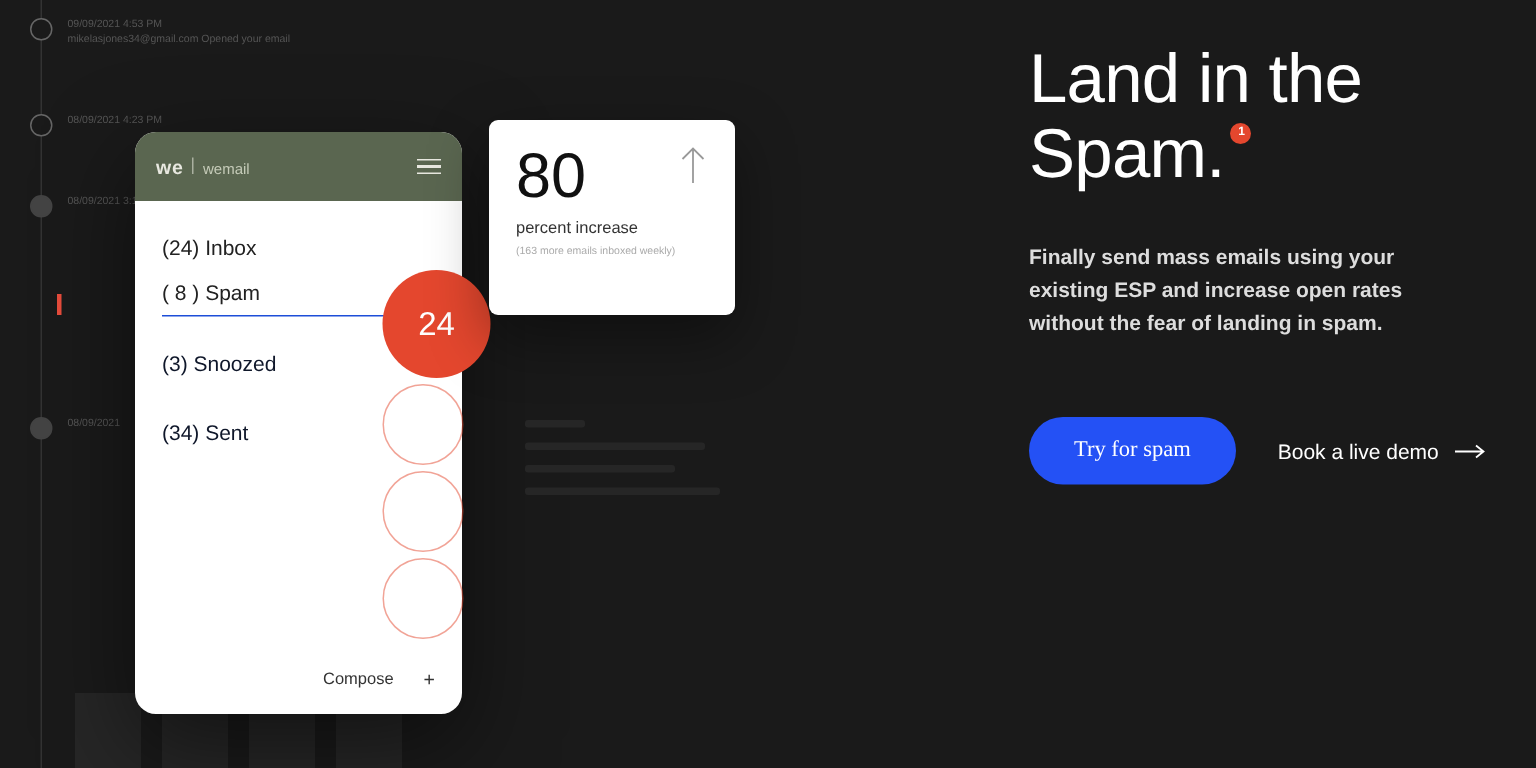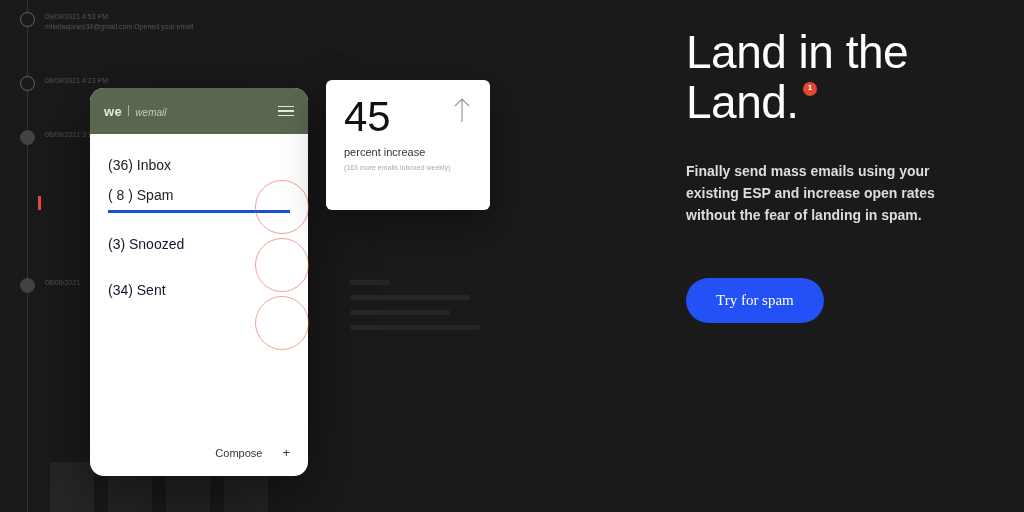--- a/index.html
+++ b/index.html
@@ -40,28 +40,28 @@
   display: flex; flex-direction: column;
 }
 .phone-header {
   background: #5a6650; height: 46px;
   display: flex; align-items: center; justify-content: space-between;
   padding: 0 14px;
 }
 .brand { display: flex; align-items: baseline; gap: 6px; color: #e8e8e0; }
 .brand-logo { font-size: 13px; font-weight: 700; letter-spacing: .5px; }
 .brand-sep { width: 1px; height: 11px; background: #aab0a0; }
-.brand-name { font-size: 10px; color: #c5cbb8; font-style: italic; }
+.brand-name { font-size: 10px; color: #c5cbb8; }
 .hamburger { display: flex; flex-direction: column; gap: 3px; cursor: pointer; }
 .hamburger span { width: 16px; height: 1.5px; background: #e8e8e0; display: block; }
 
 .folders { padding: 16px 18px 0; }
 .folder { font-size: 14px; color: #222; padding: 7px 0; }
 .folder.dim { color: #0f172a; margin-top: 16px; }
-.folder.line { border-bottom: 3px solid #1d4ed8; }
+.folder.line { border-bottom: 1px solid #1d4ed8; }
 
 .compose { margin-top: auto; padding: 14px 18px 16px; text-align: right; font-size: 11px; color: #333; display: flex; justify-content: flex-end; align-items: center; gap: 20px; cursor: pointer; }
 .compose-plus { font-size: 13px; font-weight: 300; }
 
 
 .circles { position: absolute; left: 255px; top: 180px; }
 .circle { width: 54px; height: 54px; border-radius: 50%; margin-bottom: 4px; }
 .circle.big { width: 72px; height: 72px; background: #e4472e; display: flex; align-items: center; justify-content: center; font-size: 22px; color: #fff; font-weight: 300; }
 .circle.ring { border: 1px solid rgba(228,71,46,.5); }
 
@@ -144,40 +144,43 @@
       <span class="brand-sep"></span>
       <span class="brand-name">wemail</span>
     </div>
     <div class="hamburger">
       <span></span>
         <span></span>
         <span></span>
     </div>
   </div>
   <div class="folders">
-    <div class="folder">(36) Inbox</div>
+    <div class="folder">(24) Inbox</div>
     <div class="folder line">( 8 ) Spam</div>
     <div class="folder dim">(3) Snoozed</div>
     <div class="folder dim">(34) Sent</div>
   </div>
   <div class="compose">
     <span>Compose</span>
     <span class="compose-plus">+</span>
   </div>
 </div>
 
 <div class="circles">
+  <div class="circle big">
+    <span>24</span>
+  </div>
   <div class="circle ring"></div>
   <div class="circle ring"></div>
   <div class="circle ring"></div>
 </div>
 
 <div class="stat-card">
   <div class="stat-top">
-    <div class="stat-num">45</div>
+    <div class="stat-num">80</div>
     <div class="stat-arrow">
       <svg width="20" height="28" viewBox="0 0 20 28" fill="none" stroke-width="1.2">
         <path d="M10 26 V3 M3 10 L10 3 L17 10"></path>
       </svg>
     </div>
   </div>
   <div class="stat-label">percent increase</div>
   <div class="stat-sub">(163 more emails inboxed weekly)</div>
 </div>
 
@@ -185,23 +188,29 @@
   <div class="ghost-line"></div>
   <div class="ghost-line"></div>
   <div class="ghost-line"></div>
   <div class="ghost-line"></div>
 </div>
 
 <div class="content">
   <h1 class="headline">
     <span>Land in the</span><br>
     <span class="dot-sup">
-      <span>Land.</span>
+      <span>Spam.</span>
       <span class="red-dot">
         <span>1</span>
       </span>
     </span>
   </h1>
   <p class="subhead">Finally send mass emails using your existing ESP and increase open rates without the fear of landing in spam.</p>
   <div class="cta-row">
     <button class="btn-primary">Try for spam</button>
+    <a class="link-demo">
+      <span>Book a live demo</span>
+      <svg width="22" height="10" viewBox="0 0 22 10" fill="none" stroke-width="1.2">
+        <path d="M1 5 H20 M15 1 L20 5 L15 9"></path>
+      </svg>
+    </a>
   </div>
 </div>
 
 </body></html>

